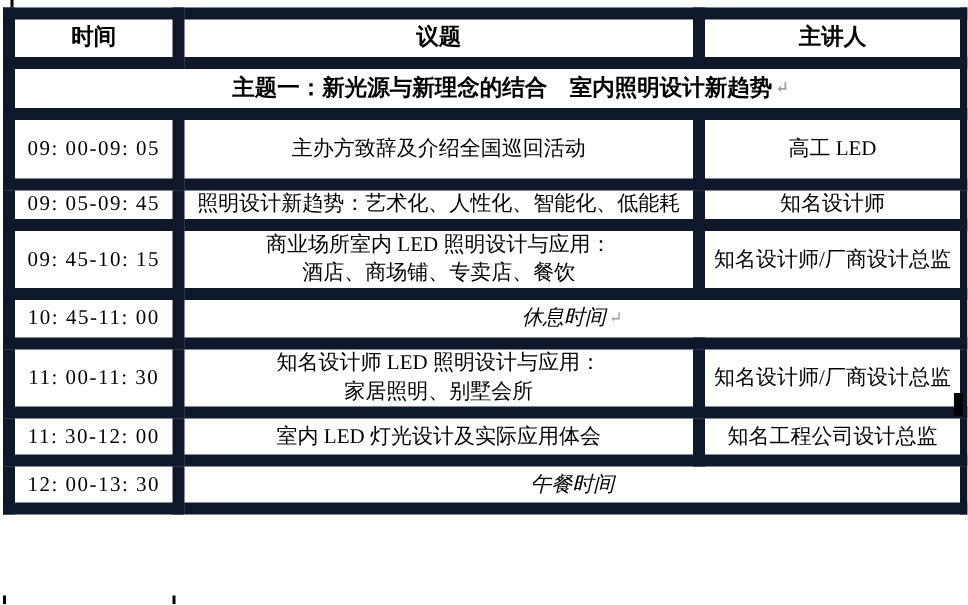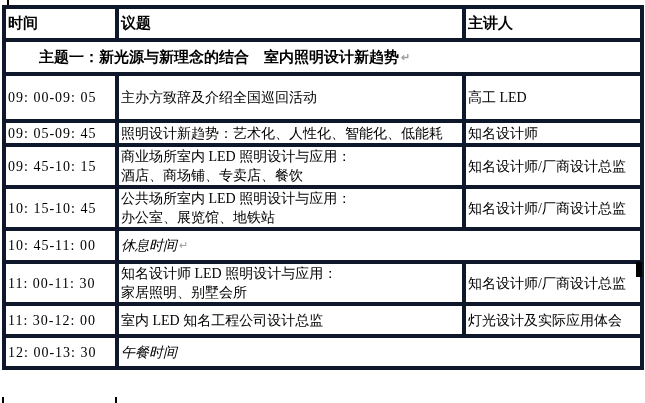--- a/index.html
+++ b/index.html
@@ -11,29 +11,28 @@
     font-family:"Liberation Serif","DejaVu Serif",serif;
     color:#000;
   }
   table.agenda{
     position:absolute;left:2px;top:5px;
     width:638px;
     border-collapse:collapse;
     table-layout:fixed;
   }
   table.agenda td{
-    border:4px solid #0f172a;
-    text-align:left;
+    border:8px solid #0f172a;
+    text-align:center;
     vertical-align:middle;
     padding:0 2px;
     font-size:14px;
     line-height:19px;
     overflow:hidden;
     white-space:nowrap;
-    font-family:Liberation Serif, serif;
   }
   tr.r-header td{font-weight:bold;font-size:15px;}
   td.time-cell{font-size:13px;letter-spacing:1px;}
   tr.r-theme td{font-weight:bold;font-size:15px;padding-left:33px;}
   td.break-cell{font-style:italic;margin-top:12px;}
   .pmark{color:#a0a0a0;font-size:11px;font-style:normal;margin-left:2px;vertical-align:1px;}
   .topic-line{white-space:nowrap;}
   
   .stub{position:absolute;background:#000;}
   .stub-top-left{left:7px;top:0;width:2px;height:5px;}
@@ -84,49 +83,41 @@
 
     <tr style="height:28px">
       <td class="time-cell">09: 45-10: 15</td>
       <td>
         <div class="topic-line">商业场所室内 LED 照明设计与应用：</div>
         <div class="topic-line">酒店、商场铺、专卖店、餐饮</div>
       </td>
       <td>知名设计师/厂商设计总监</td>
     </tr>
 
-    <tr style="height:42px">
-      <td class="time-cell">10: 15-10: 45</td>
-      <td>
-        <div class="topic-line">公共场所室内 LED 照明设计与应用：</div>
-        <div class="topic-line">办公室、展览馆、地铁站</div>
-      </td>
-      <td>知名设计师/厂商设计总监</td>
-    </tr>
 
     <tr style="height:33px">
       <td class="time-cell">10: 45-11: 00</td>
       <td colspan="2" class="break-cell">
         <span>休息时间</span><span class="pmark">↵</span>
       </td>
     </tr>
 
     <tr style="height:33px">
       <td class="time-cell">11: 00-11: 30</td>
       <td>
         <div class="topic-line">知名设计师 LED 照明设计与应用：</div>
         <div class="topic-line">家居照明、别墅会所</div>
       </td>
       <td>知名设计师/厂商设计总监</td>
     </tr>
 
     <tr style="height:32px">
       <td class="time-cell">11: 30-12: 00</td>
-      <td>室内 LED 知名工程公司设计总监</td>
-      <td>灯光设计及实际应用体会</td>
+      <td>室内 LED 灯光设计及实际应用体会</td>
+      <td>知名工程公司设计总监</td>
     </tr>
 
     <tr style="height:32px">
       <td class="time-cell">12: 00-13: 30</td>
       <td colspan="2" class="break-cell">午餐时间</td>
     </tr>
   </tbody>
     </table>
 
   <div class="stub stub-bottom-left"></div>

